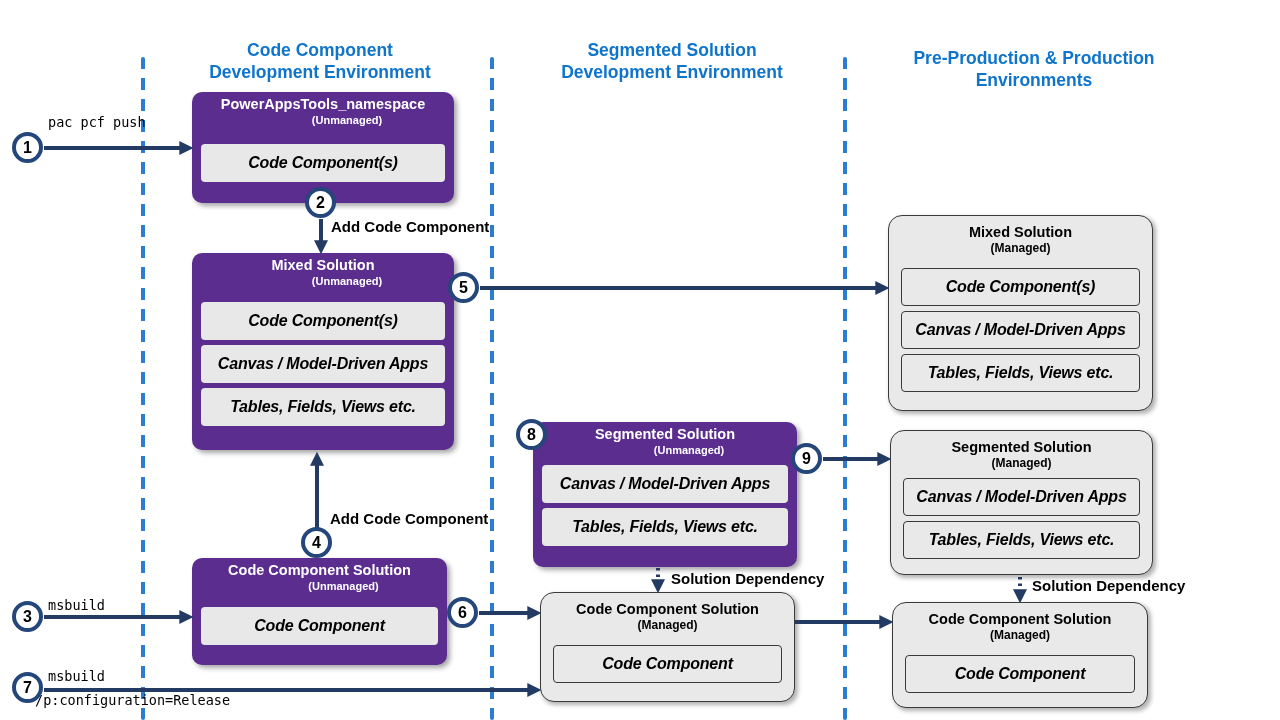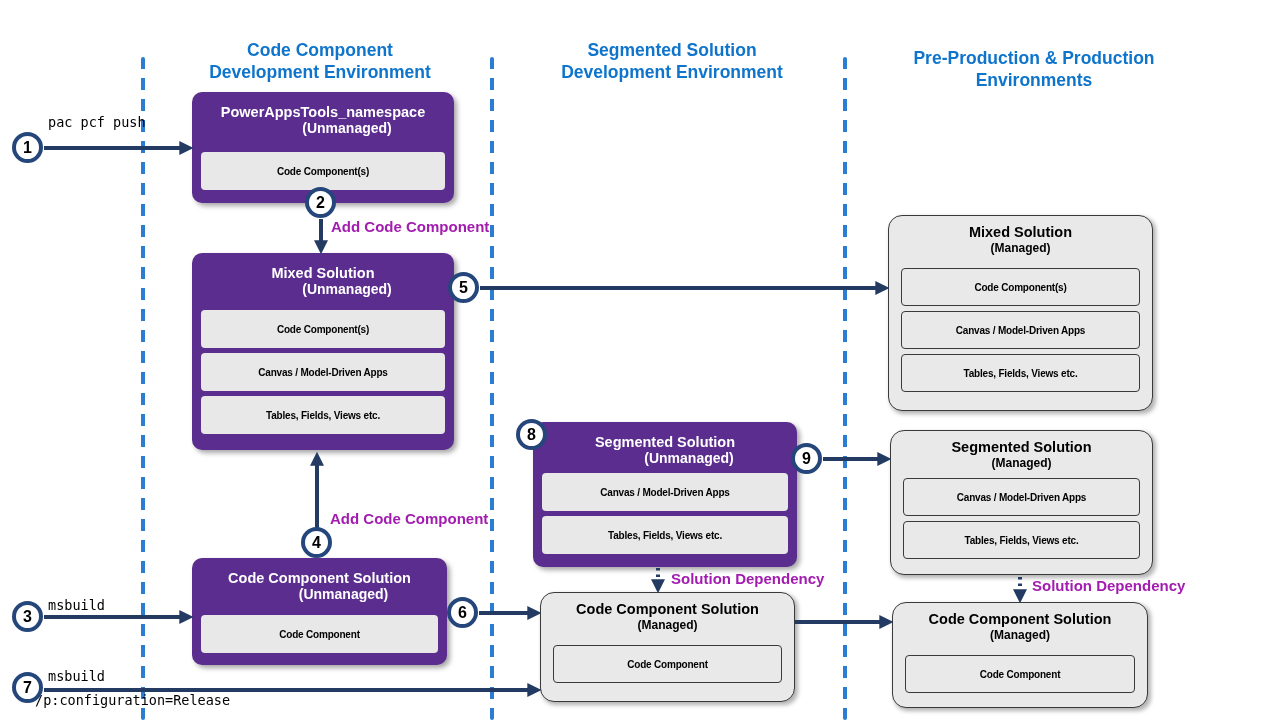--- a/index.html
+++ b/index.html
@@ -26,46 +26,47 @@
     position:absolute;width:4px;top:57px;bottom:0;
     background:repeating-linear-gradient(180deg,var(--dash-blue) 0 12px,transparent 12px 21px);
     border-radius:2px;
   }
   
   .pbox{
     position:absolute;background:var(--purple);border-radius:10px;
     box-shadow:3px 3px 5px rgba(0,0,0,.35);color:#fff;text-align:center;
     z-index:10;box-sizing:border-box;
   }
-  .pbox .box-title{font-weight:700;font-size:14.5px;line-height:17px;padding-top:12px;}
-  .pbox .box-sub{font-weight:700;font-size:14px;line-height:15px;margin-left:48px;}
+  .pbox .box-title{font-weight:700;font-size:14.5px;line-height:17px;padding-top:4px;}
+  .pbox .box-sub{font-weight:700;font-size:11px;line-height:15px;margin-left:48px;}
   .row{
     height:38px;margin:0 9px;display:flex;align-items:center;justify-content:center;
-    color:#000;font-weight:700;font-size:10px;letter-spacing:-.2px;border-radius:4px;
+    color:#000;font-weight:700;font-size:16px;letter-spacing:-.2px;border-radius:4px;
     box-sizing:border-box;
+    font-style:italic;
   }
   .row-p{background:#e8e8e8;}
   
   .gbox{
     position:absolute;background:var(--gray-fill);border:1.5px solid var(--gray-border);
     border-radius:14px;box-shadow:2.5px 2.5px 4px rgba(0,0,0,.3);
     color:#000;text-align:center;z-index:10;box-sizing:border-box;
   }
   .gbox .box-title{font-weight:700;font-size:14.5px;line-height:17px;padding-top:8px;}
   .gbox .box-sub{font-weight:700;font-size:12px;line-height:15px;}
   .row-g{background:var(--gray-fill);border:1px solid var(--gray-border);margin:0 12px;}
   
   .step-circle{
     position:absolute;width:31px;height:31px;border-radius:50%;background:#fff;
     border:4px solid var(--circle-navy);box-sizing:border-box;z-index:30;
     display:flex;align-items:center;justify-content:center;
     font-weight:700;font-size:16px;color:#000;
   }
   
-  .lbl{position:absolute;font-weight:700;font-size:15px;color:#a21caf;white-space:nowrap;z-index:25;text-align:center;}
+  .lbl{position:absolute;font-weight:700;font-size:15px;color:#000000;white-space:nowrap;z-index:25;text-align:center;}
   .mono{position:absolute;font-family:"DejaVu Sans Mono","Liberation Mono",monospace;font-size:13.5px;color:#000;white-space:nowrap;z-index:25;}
   
   .arrows{position:absolute;left:0;top:0;width:1280px;height:720px;z-index:20;pointer-events:none;}
 </style>
 </head>
 <body>
 
 <div class="canvas">
 
   <div class="vdash" style="left:141px"></div>

